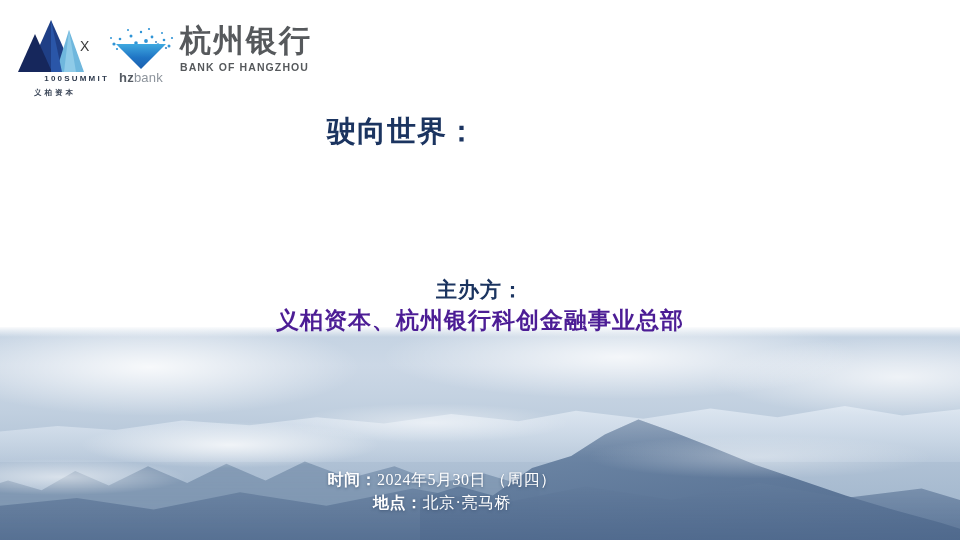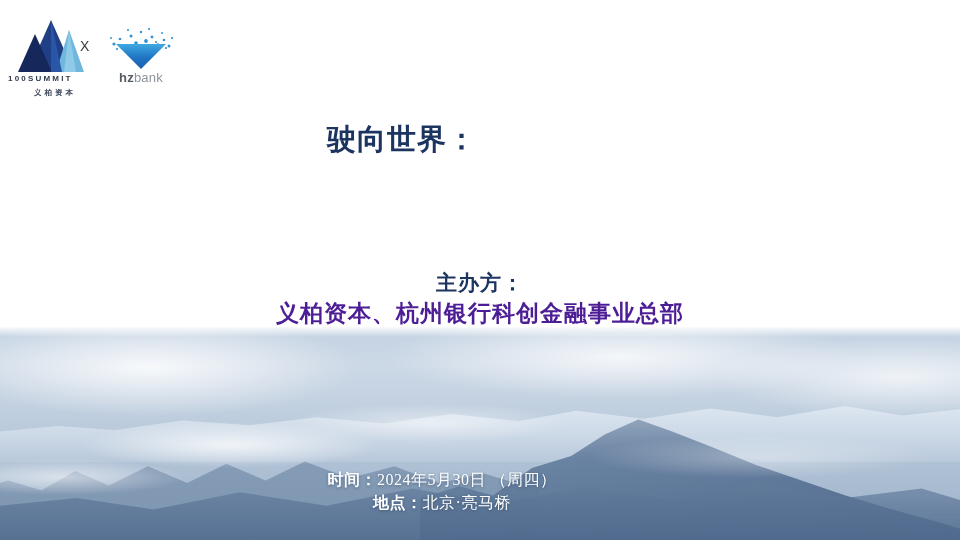--- a/index.html
+++ b/index.html
@@ -73,22 +73,22 @@
     position:absolute;left:0;top:0;width:960px;height:10px;
     background:linear-gradient(180deg,rgba(255,255,255,.92),rgba(255,255,255,0));
   }
 
   
   .logo-bar{position:absolute;left:0;top:0;width:960px;height:108px;}
 
   .logo-summit{position:absolute;left:8px;top:18px;width:86px;height:80px;}
   .logo-summit .peaks{position:absolute;left:10px;top:0;width:66px;height:54px;}
   .summit-name{
-    position:absolute;left:0;top:56px;width:86px;
-    text-align:left;font-family:"Liberation Sans",sans-serif;
+    position:absolute;left:15px;top:56px;width:86px;
+    text-align:right;font-family:"Liberation Sans",sans-serif;
     font-size:8px;font-weight:700;letter-spacing:2.2px;color:#2f3b4e;
     line-height:10px;
   }
   .summit-cn{
     position:absolute;left:4px;top:70px;width:86px;
     text-align:center;font-family:"Liberation Sans",sans-serif;
     font-size:7.5px;font-weight:700;letter-spacing:3px;color:#3a4557;
     line-height:9px;
   }
 
@@ -119,35 +119,35 @@
     line-height:38px;white-space:nowrap;
   }
   .hz-cn-en{
     font-family:"Liberation Sans",sans-serif;
     font-size:10.5px;font-weight:700;color:#56595c;letter-spacing:1.1px;
     line-height:14px;white-space:nowrap;
   }
 
   
   .title-block{
-    position:absolute;left:0;top:120px;width:804px;text-align:center;
+    position:absolute;left:0;top:112px;width:804px;text-align:center;
   }
   .title-l1{
     font-family:"Liberation Serif",serif;
     font-size:29px;font-weight:700;color:#1b3460;
     line-height:38px;letter-spacing:1px;
   }
   .title-l2{
     font-family:"Liberation Serif",serif;
     font-size:29px;font-weight:700;color:#1b3460;
     line-height:42px;letter-spacing:1px;
   }
 
   .host-block{
-    position:absolute;left:0;top:268px;width:960px;text-align:center;
+    position:absolute;left:0;top:275px;width:960px;text-align:center;
   }
   .host-l1{
     font-family:"Liberation Serif",serif;
     font-size:21px;font-weight:700;color:#1b3460;line-height:30px;letter-spacing:1px;
   }
   .host-l2{
     font-family:"Liberation Serif",serif;
     font-size:23px;font-weight:700;color:#4c1d95;line-height:32px;letter-spacing:1px;
   }
 
@@ -225,20 +225,24 @@
           <circle cx="16" cy="26" r="1.2"></circle>
             <circle cx="38" cy="25" r="1.3"></circle>
           <circle cx="60" cy="26" r="1.1"></circle>
             <circle cx="50" cy="20" r="1"></circle>
         </g>
       </svg>
       <div class="hz-diamond"></div>
       <div class="hz-word"><b>hz</b><span>bank</span></div>
     </div>
 
+    <div class="logo-hzcn">
+      <div class="hz-cn-main">杭州银行</div>
+      <div class="hz-cn-en">BANK OF HANGZHOU</div>
+    </div>
   </div>
 
   <div class="title-block">
     <div class="title-l1">驶向世界：</div>
   </div>
 
   <div class="host-block">
     <div class="host-l1">主办方：</div>
     <div class="host-l2">义柏资本、杭州银行科创金融事业总部</div>
   </div>

